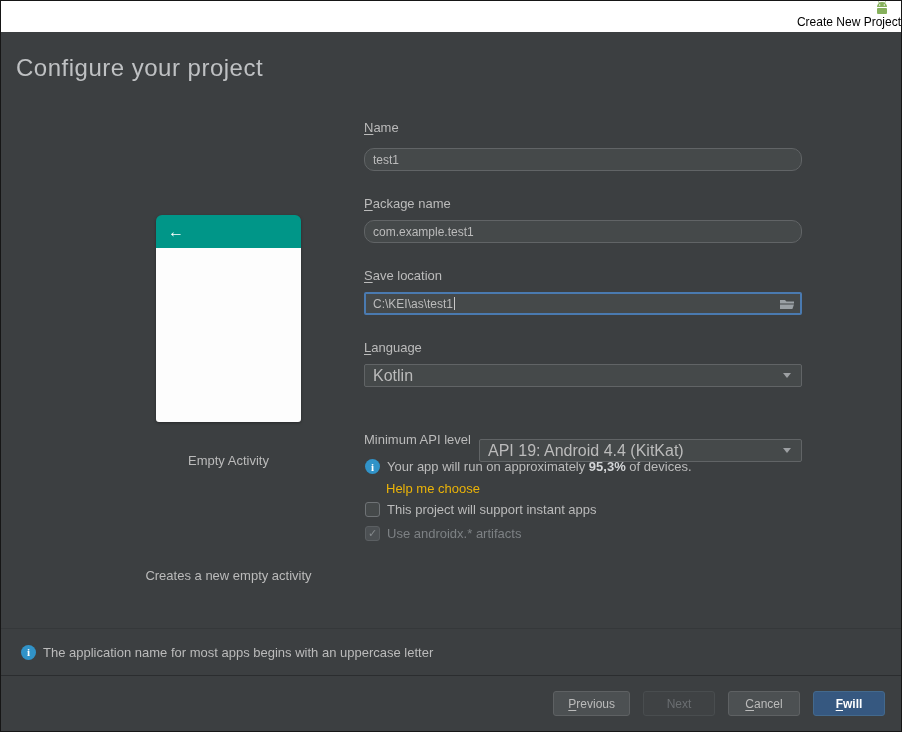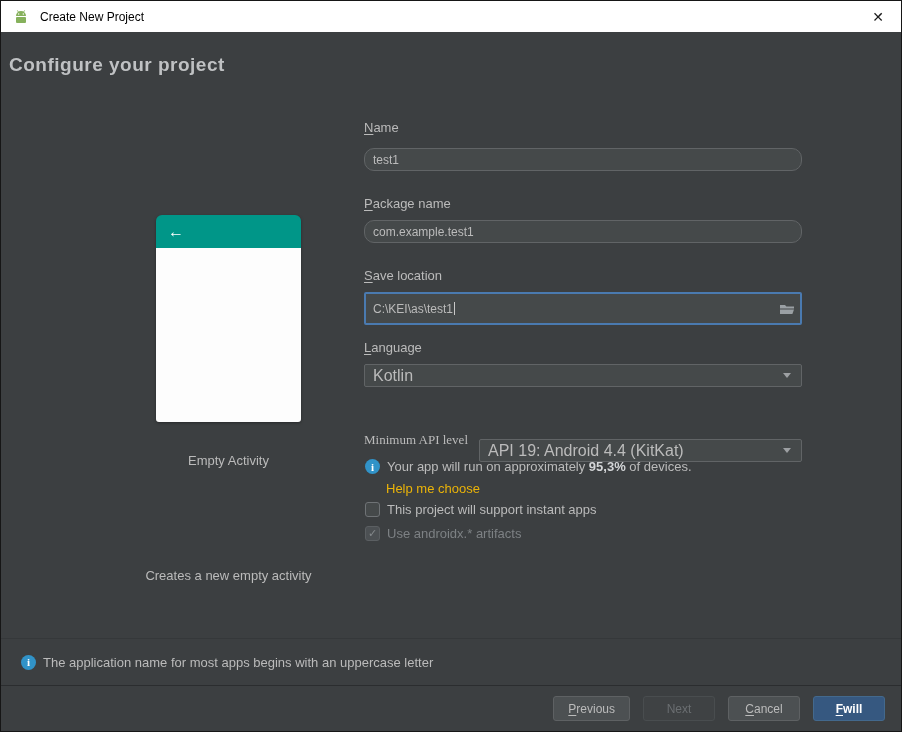--- a/index.html
+++ b/index.html
@@ -11,34 +11,34 @@
   }
   .window {
     width: 902px; height: 732px;
     display: flex; flex-direction: column;
     border: 1px solid #161616;
     background: #3c3f41;
   }
   
   .titlebar {
     height: 31px; background: #ffffff; color: #000;
-    display: flex; align-items: center; flex-shrink: 0;
-    padding-left: 11px; font-size: 12px;
+    display: flex; align-items: flex-end; flex-shrink: 0;
+    padding-left: 11px; font-size: 12px; flex-direction: column;
   }
   .titlebar .app-icon { width: 20px; height: 16px; margin-right: 8px; display: flex; align-items: center; }
   .titlebar .title { flex: 1; color: #000; }
   .close-btn {
     width: 46px; height: 31px; display: flex; align-items: center; justify-content: center;
     font-size: 14px; color: #1a1a1a; cursor: default; font-weight: 300;
   }
   
   .main { flex: 1; position: relative; background: #3c3f41; }
   .page-title {
-    position: absolute; left: 8px; top: 22px;
-    font-size: 19px; font-weight: 700; color: #bfc1c3; letter-spacing: 0.5px;
+    position: absolute; left: 15px; top: 22px;
+    font-size: 24px; font-weight: 400; color: #bfc1c3; letter-spacing: 0.5px;
   }
   
   .tpl-card {
     position: absolute; left: 155px; top: 183px; width: 145px; height: 207px;
     border-radius: 6px 6px 3px 3px; overflow: hidden;
     box-shadow: 0 1px 3px rgba(0,0,0,0.35);
   }
   .tpl-card .tpl-appbar {
     height: 33px; display: flex; align-items: center; padding-left: 12px;
   }
@@ -56,21 +56,21 @@
   .form { position: absolute; left: 363px; top: 0; width: 438px; }
   .fld-label { position: absolute; font-size: 13px; color: #bbbbbb; }
   .mn { text-decoration: underline; text-underline-offset: 2px; }
   .text-field {
     position: absolute; left: 0; width: 438px; height: 23px;
     background: #45494a; border: 1px solid #616466; border-radius: 10px;
     color: #bbbbbb; font-size: 12px; font-family: "Liberation Sans", "DejaVu Sans", sans-serif;
     padding: 0 8px; outline: none; display: block;
   }
   .div-field {
-    position: absolute; left: 0; width: 438px; height: 33px;
+    position: absolute; left: 0; width: 438px; height: 23px;
     background: #45494a; border: 1px solid #616466; border-radius: 2px;
     color: #bbbbbb; font-size: 12px; display: flex; align-items: center; padding: 0 6px 0 8px;
   }
   .div-field.focused { border: 2px solid #4a7ab0; padding: 0 5px 0 7px; }
   .caret { display: inline-block; width: 1px; height: 13px; background: #c8c8c8; margin-left: 1px; }
   .field-spacer { flex: 1; }
   .folder-icon { width: 16px; height: 14px; flex-shrink: 0; }
   .combo {
     position: absolute; height: 23px; background: #45494a;
     border: 1px solid #616466; border-radius: 2px; color: #bbbbbb; font-size: 16px;
@@ -101,21 +101,21 @@
     color: #85898c; font-size: 11px; line-height: 1;
   }
   .cb-label { font-size: 13px; color: #bbbbbb; }
   .cb-label.disabled { color: #7d8184; }
   
   .hint-strip {
     height: 47px; flex-shrink: 0; background: #3c3f41; border-top: 1px solid #35383a;
     display: flex; align-items: center; padding-left: 20px; font-size: 13px; color: #bbbbbb;
   }
   .button-bar {
-    height: 46px; flex-shrink: 0; background: #3c3f41; border-top: 1px solid #2b2d2f;
+    height: 56px; flex-shrink: 0; background: #3c3f41; border-top: 1px solid #2b2d2f;
     display: flex; align-items: center; justify-content: flex-end; padding-right: 16px; gap: 13px;
   }
   .btn {
     min-width: 72px; height: 25px; padding: 0 14px; font-size: 12px;
     background: #4c5052; border: 1px solid #5e6163; border-radius: 3px; color: #bbbbbb;
     font-family: "Liberation Sans", "DejaVu Sans", sans-serif; cursor: default;
   }
   .btn.disabled { background: #3f4244; border-color: #494d4f; color: #6a6e71; }
   .btn.primary { background: #365880; border-color: #43698d; color: #ffffff; font-weight: bold; }
 </style>
@@ -172,21 +172,21 @@
         </span>
       </div>
 
       <div class="fld-label" style="top:308px;"><span class="mn">L</span><span>anguage</span></div>
       <div class="combo" style="top:332px; left:0; width:438px;">
         <span>Kotlin</span>
         <span class="combo-spacer"></span>
         <span class="combo-arrow"></span>
       </div>
 
-      <div class="api-row-label" style="top:396px; left:0;font-family:Liberation Serif, serif;">Minimum API level</div>
+      <div class="api-row-label" style="top:396px; left:0;">Minimum API level</div>
       <div class="combo" style="top:407px; left:115px; width:323px;">
         <span>API 19: Android 4.4 (KitKat)</span>
         <span class="combo-spacer"></span>
         <span class="combo-arrow"></span>
       </div>
 
       <div class="note-row" style="top:427px; left:1px;">
         <span class="info-icon">i</span>
         <span><span>Your app will run on approximately </span><span class="note-bold">95,3%</span><span> of devices.</span></span>
       </div>

